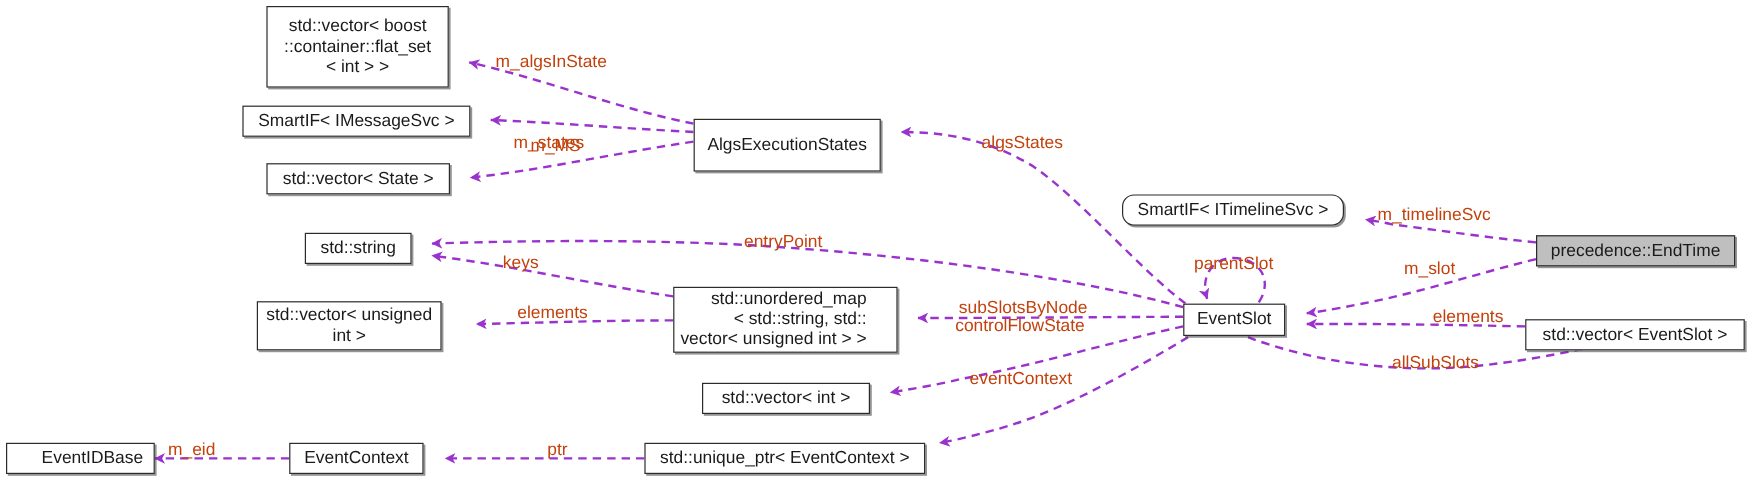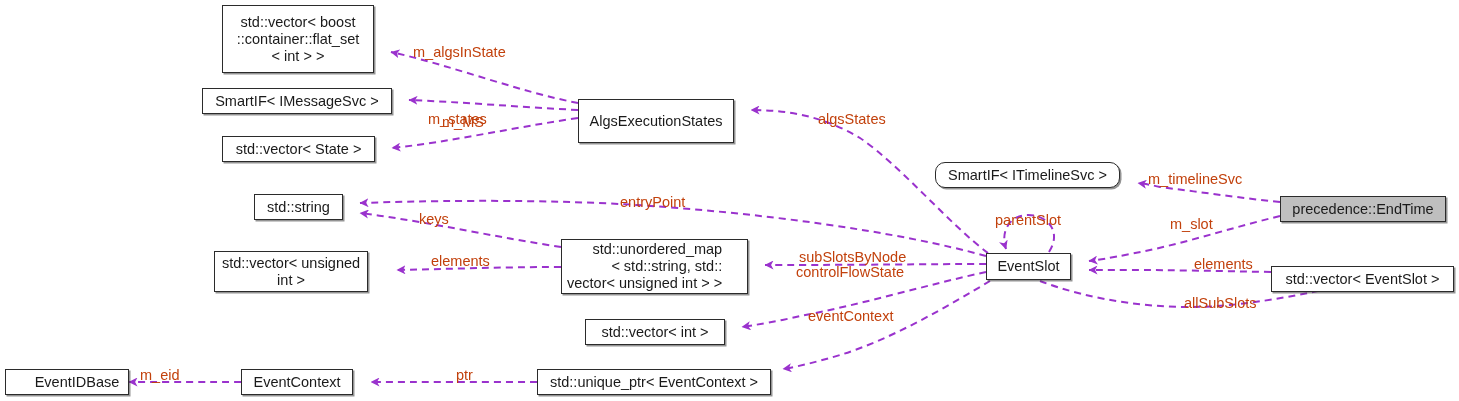--- a/index.html
+++ b/index.html
@@ -134,17 +134,17 @@
       <div class="edge-label" style="left: 620px; top: 194px;">entryPoint</div>
       <div class="edge-label" style="left: 419px; top: 211px;">keys</div>
       <div class="edge-label" style="left: 431px; top: 253px;">elements</div>
       <div class="edge-label" style="left: 799px; top: 249px;">subSlotsByNode</div>
       <div class="edge-label" style="left: 796px; top: 264px;">controlFlowState</div>
       <div class="edge-label" style="left: 808px; top: 308px;">eventContext</div>
       <div class="edge-label" style="left: 995px; top: 212px;">parentSlot</div>
       <div class="edge-label" style="left: 1148px; top: 171px;">m_timelineSvc</div>
       <div class="edge-label" style="left: 1170px; top: 216px;">m_slot</div>
       <div class="edge-label" style="left: 1194px; top: 256px;">elements</div>
-      <div class="edge-label" style="left: 1160px; top: 295px; margin-left: 24px;">allSubSlots</div>
+      <div class="edge-label" style="left: 1160px; top: 295px;">allSubSlots</div>
       <div class="edge-label" style="left: 140px; top: 367px;">m_eid</div>
       <div class="edge-label" style="left: 456px; top: 367px;">ptr</div>
     </div>
 </div>
 
 </body></html>

